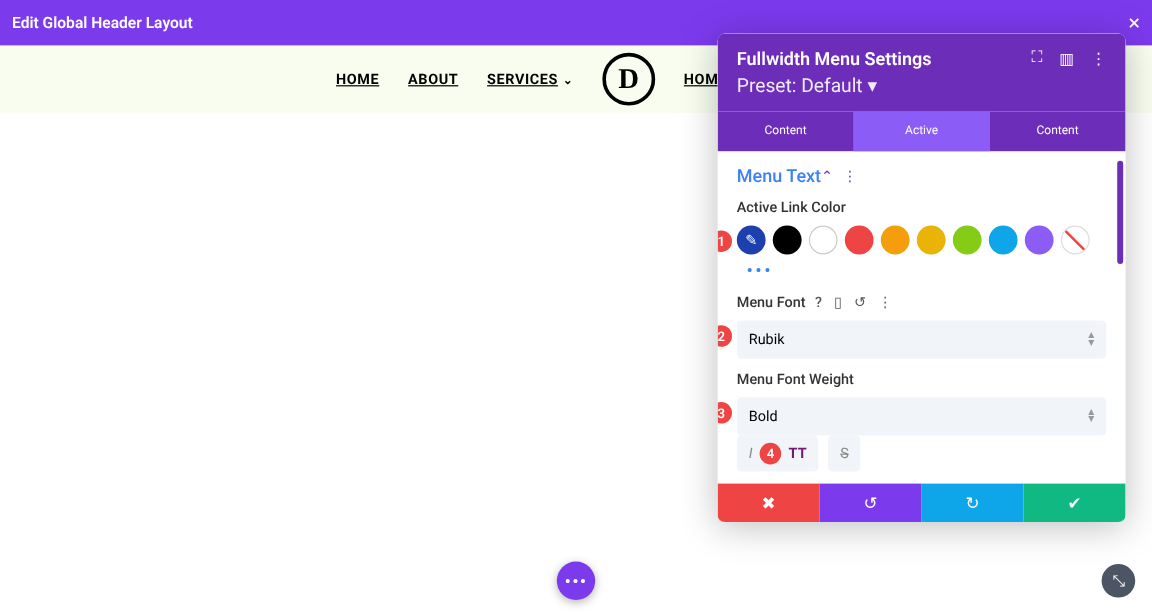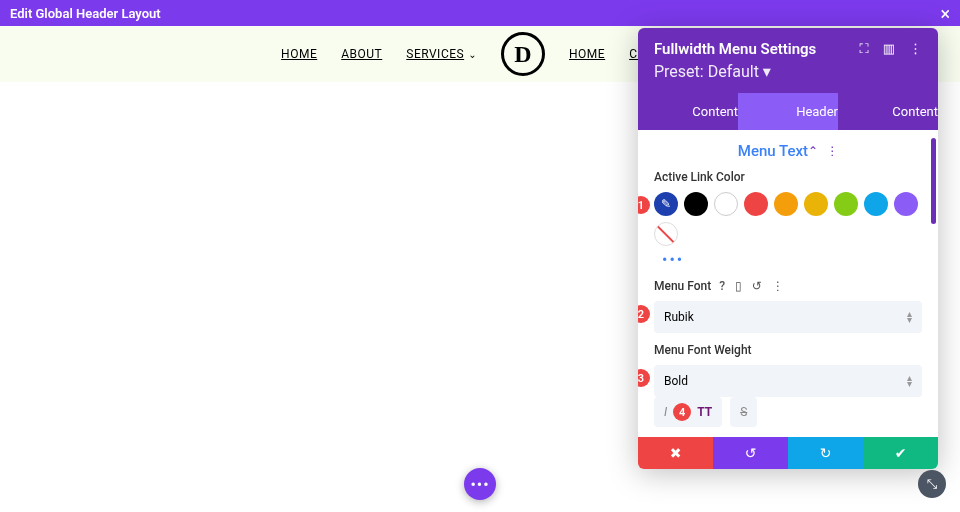--- a/index.html
+++ b/index.html
@@ -1,35 +1,35 @@
 <!DOCTYPE html>
 <html><head>
 <meta charset="utf-8">
 <style>
 *{margin:0;padding:0;box-sizing:border-box;font-family:-apple-system,BlinkMacSystemFont,"Segoe UI",Roboto,sans-serif}
 body{background:#fff;width:960px;height:512px;overflow:hidden;position:relative}
-.topbar{background:#7c3aed;color:#fff;height:26px;display:flex;align-items:center;justify-content:space-between;padding:0 10px;font-size:13px;font-weight:600}
+.topbar{background:#7c3aed;color:#fff;height:38px;display:flex;align-items:center;justify-content:space-between;padding:0 10px;font-size:13px;font-weight:600}
 .topbar .close{cursor:pointer;font-size:18px;font-weight:400}
 .header{background:#f8fdf0;height:56px;display:flex;align-items:center;justify-content:center;gap:24px}
-.nav{display:flex;gap:24px;font-size:12px;font-weight:400}
+.nav{display:flex;gap:24px;font-size:12px;font-weight:700}
 .nav-item{text-decoration:underline;letter-spacing:0.5px;color:#000;position:relative}
 .nav-item.dd::after{content:"⌄";font-size:10px;margin-left:4px;text-decoration:none;display:inline-block}
 .logo{width:44px;height:44px;border:3px solid #000;border-radius:50%;display:flex;align-items:center;justify-content:center;font-weight:700;font-size:24px;font-family:serif}
-.panel{position:absolute;top:28px;right:22px;width:300px;background:#fff;border-radius:6px;box-shadow:0 4px 30px rgba(0,0,0,0.25);overflow:hidden}
+.panel{position:absolute;top:28px;right:22px;width:340px;background:#fff;border-radius:6px;box-shadow:0 4px 30px rgba(0,0,0,0.25);overflow:hidden}
 .panel-head{background:#6c2eb9;color:#fff;padding:12px 16px}
 .panel-head .row1{display:flex;justify-content:space-between;align-items:center}
 .panel-head h3{font-size:15px;font-weight:600}
 .panel-head .icons{display:flex;gap:14px;font-size:13px}
 .panel-head .preset{font-size:16px;opacity:0.9;margin-top:4px}
 .tabs{display:flex;background:#6c2eb9}
-.tab{flex:1;text-align:right;padding:11px 0;font-size:13px;color:#fff;cursor:pointer}
+.tab{flex:1;text-align:center;padding:11px 0;font-size:10px;color:#fff;cursor:pointer}
 .tab.active{background:#8b5cf6}
 .panel-body{padding:12px 16px 10px 16px;max-height:330px;overflow:hidden;position:relative}
 .scrollbar{position:absolute;right:2px;top:8px;width:5px;height:86px;background:#6c2eb9;border-radius:3px}
-.section-head{display:flex;justify-content:center;align-items:center;color:#3b82f6;font-size:15px;font-weight:500;margin-bottom:4px}
+.section-head{display:flex;justify-content:flex-start;align-items:center;color:#3b82f6;font-size:15px;font-weight:500;margin-bottom:4px}
 .section-head .arr{color:#6c2eb9;display:flex;gap:8px;font-size:12px}
 .label{font-size:12px;color:#333;font-weight:500;margin-bottom:8px;margin-top:10px;display:flex;align-items:center;gap:8px}
 .label .micons{display:flex;gap:10px;font-size:12px;color:#555}
 .swatches{display:flex;gap:6px;flex-wrap:wrap;margin-bottom:4px}
 .sw{width:24px;height:24px;border-radius:50%;cursor:pointer}
 .sw.bordered{border:1px solid #ccc}
 .sw.picker{background:#1e40af;display:flex;align-items:center;justify-content:center;color:#fff;font-size:12px}
 .sw.nocolor{background:#fff;border:1px solid #ddd;position:relative;overflow:hidden}
 .sw.nocolor::after{content:"";position:absolute;width:140%;height:2px;background:#ef4444;transform:rotate(45deg);top:50%;left:-20%}
 .dots3{color:#3b82f6;font-size:16px;letter-spacing:2px;margin:4px 0 4px 8px}
@@ -80,21 +80,21 @@
       <div class="icons">
         <span>⛶</span>
         <span>▥</span>
         <span>⋮</span>
       </div>
     </div>
     <div class="preset">Preset: Default ▾</div>
   </div>
   <div class="tabs">
     <div class="tab">Content</div>
-    <div class="tab active">Header</div>
+    <div class="tab active">Active</div>
     <div class="tab">Content</div>
   </div>
   <div class="panel-body">
     <div class="scrollbar"></div>
     <div class="section-head">
       <span>Menu Text</span>
       <span class="arr">
           <span>⌃</span>
           <span>⋮</span>
         </span>

